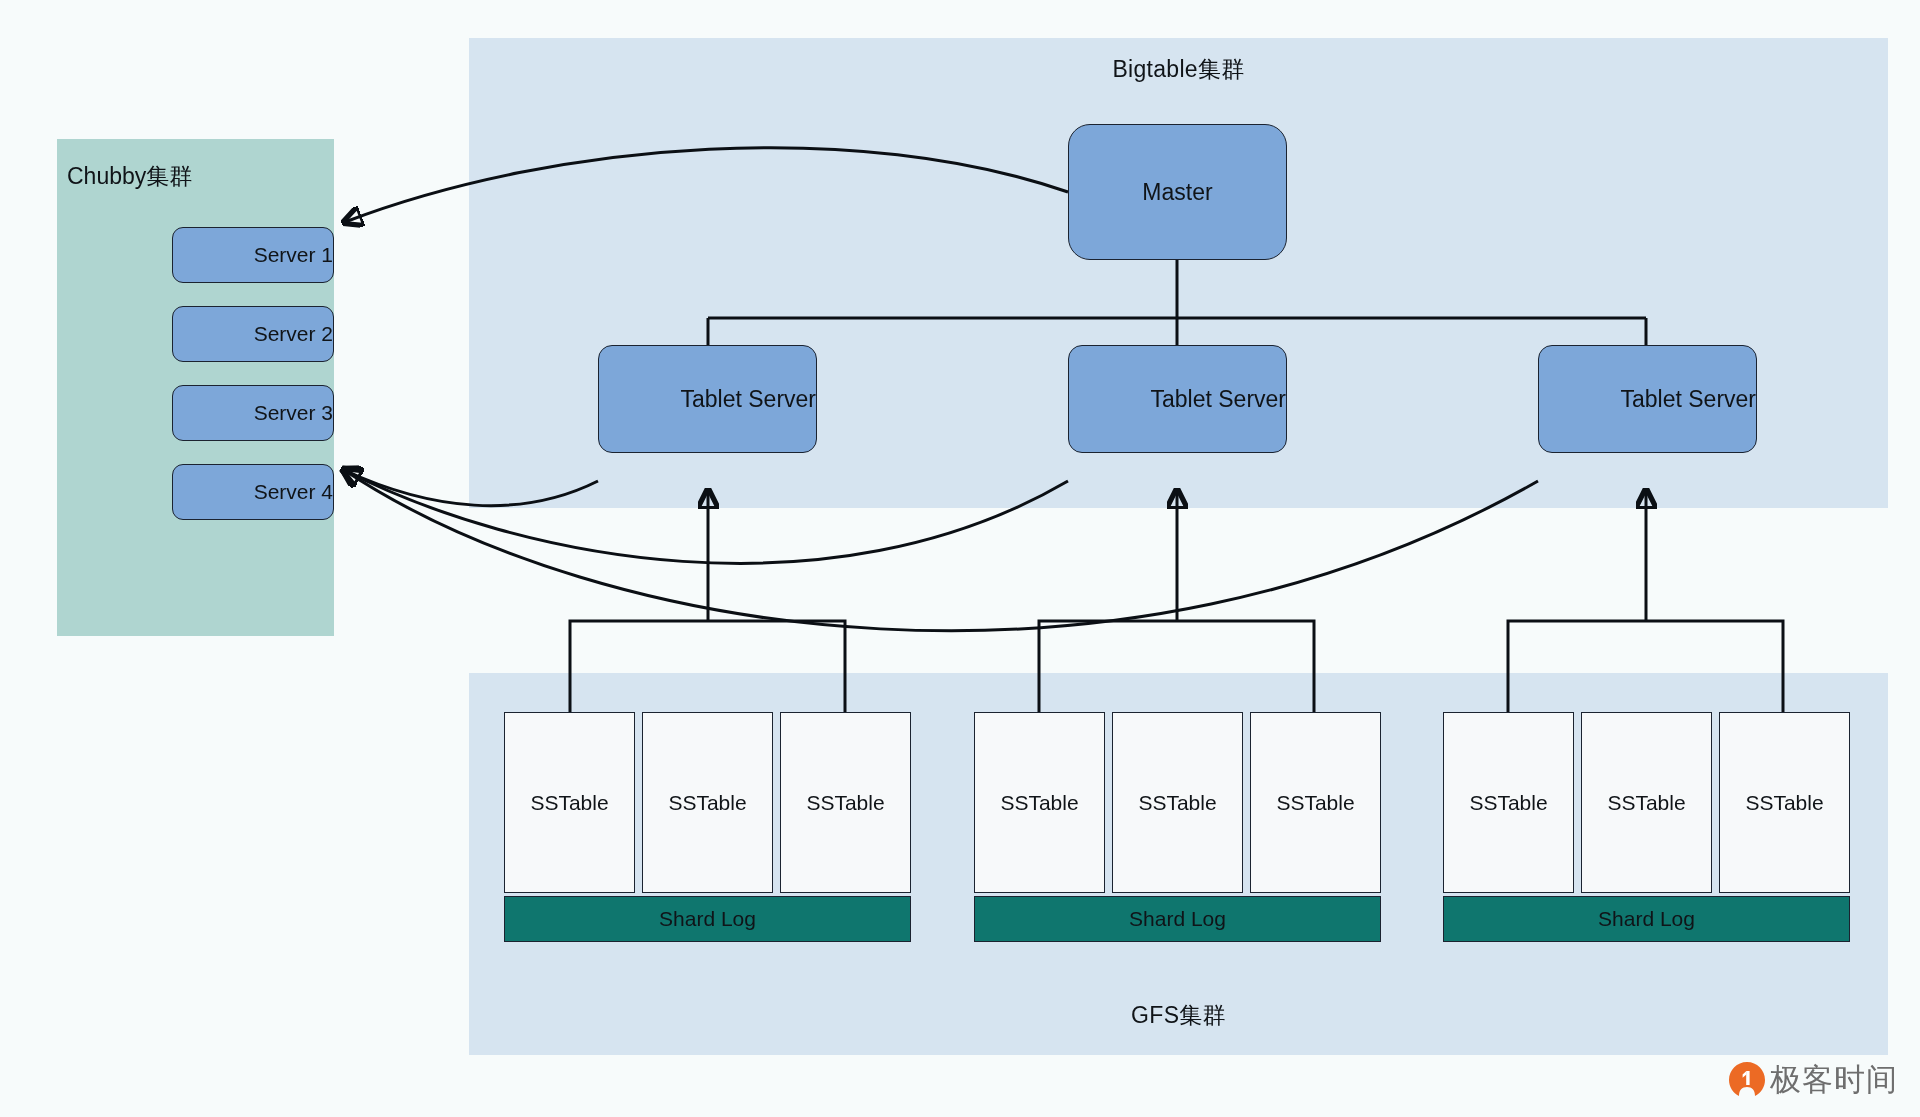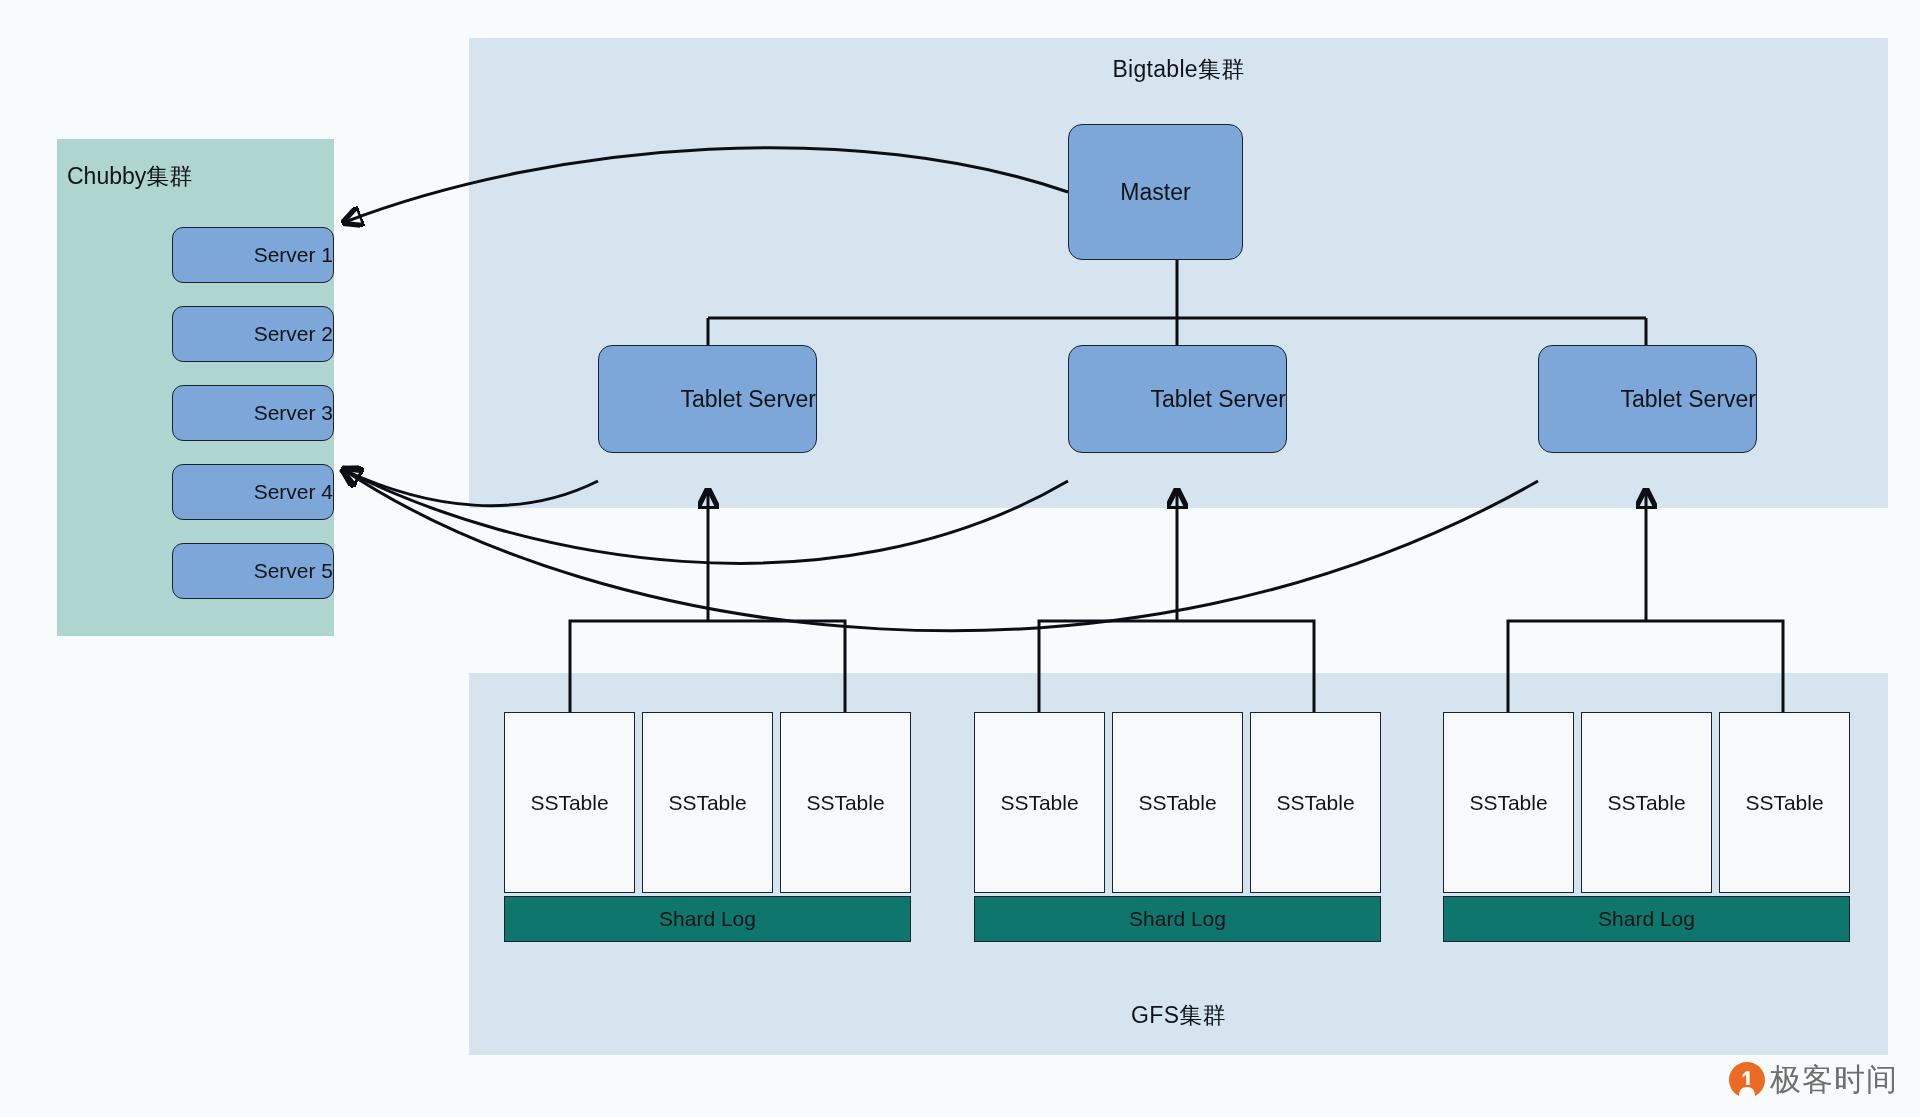--- a/index.html
+++ b/index.html
@@ -87,21 +87,21 @@
     display: flex;
     align-items: center;
     justify-content: center;
     font-size: 23px;
     color: #101418;
     box-sizing: border-box;
     z-index: 4;
   }
   .node-master {
     left: 1068px; top: 124px;
-    width: 175px; height: 136px;
+    width: 219px; height: 136px; border-radius: 22px;
   }
   .node-ts {
     top: 345px;
     width: 219px; height: 108px; justify-content: flex-end;
   }
   .ts-1 { left: 598px; }
   .ts-2 { left: 1068px; }
   .ts-3 { left: 1538px; }
 
   
@@ -218,23 +218,20 @@
       <span>Server 1</span>
     </div>
     <div class="chubby-server" style="top:167px">
       <span>Server 2</span>
     </div>
     <div class="chubby-server" style="top:246px">
       <span>Server 3</span>
     </div>
     <div class="chubby-server" style="top:325px">
       <span>Server 4</span>
-    </div>
-    <div class="chubby-server" style="top:404px">
-      <span>Server 5</span>
     </div>
   </div>
 
   <div class="node node-master">
     <span>Master</span>
   </div>
 
   <div class="node node-ts ts-1">
     <span>Tablet Server</span>
   </div>

